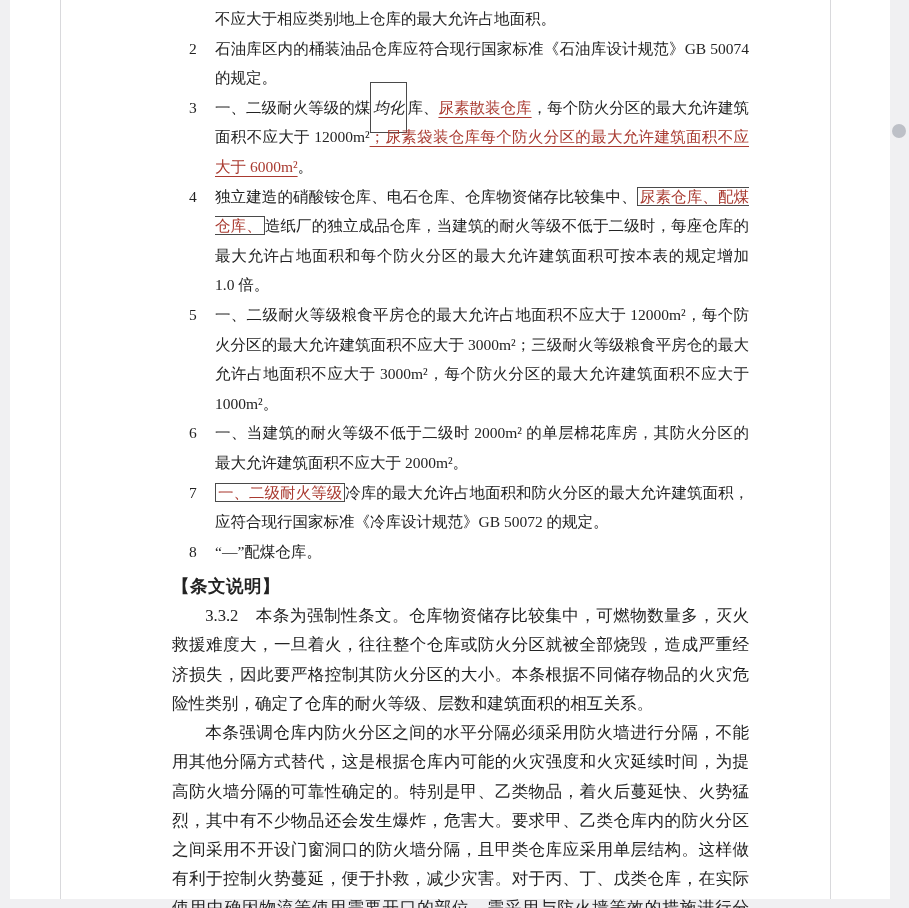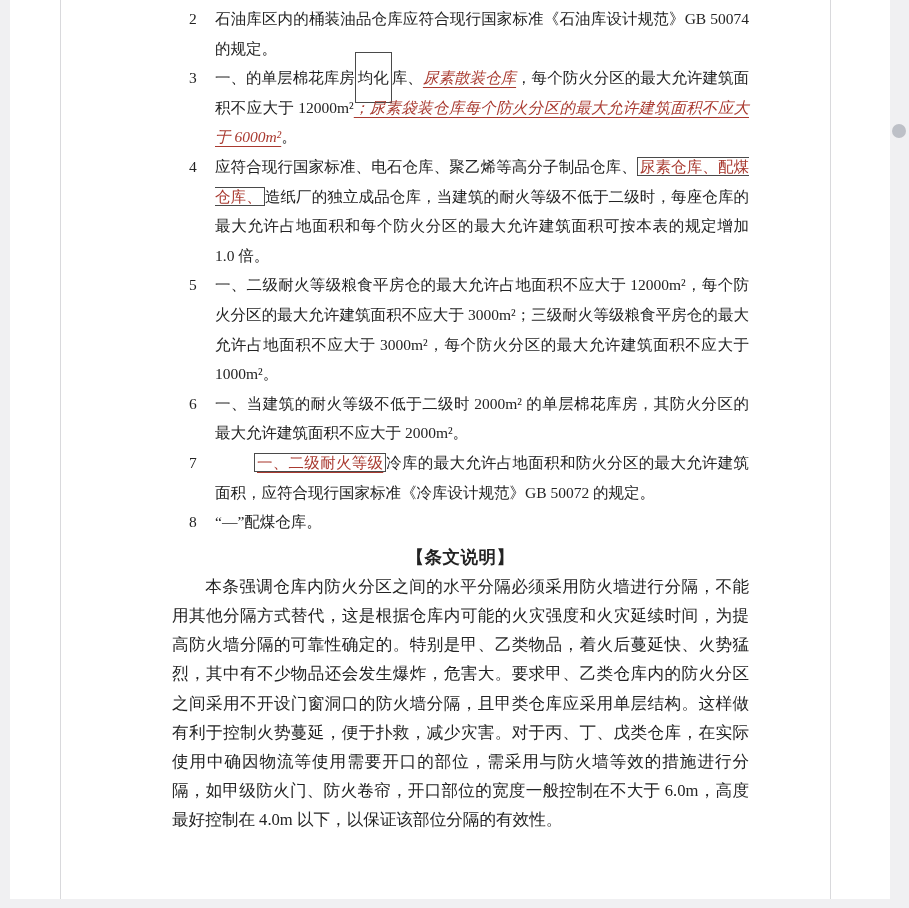--- a/index.html
+++ b/index.html
@@ -33,32 +33,31 @@
   }
   .notes{font-size:15.5px;line-height:29.6px;}
   .note{display:flex;}
   .note .num{
     width:43px;flex:0 0 43px;
     padding-left:17px;
     font-family:"Liberation Serif","DejaVu Serif",serif;
   }
   .note .txt{flex:1;text-align:justify;text-justify:inter-ideograph;}
   .seg-normal{}
-  .seg-red-u{color:var(--red);text-decoration:underline;text-underline-offset:4px;text-decoration-thickness:1px;font-style:italic;}
-  .seg-box{border:1px solid var(--boxborder);padding:16px 2px;}
+  .seg-red-u{color:var(--red);text-decoration:underline;text-underline-offset:4px;text-decoration-thickness:1px;}
+  .seg-box{border:1px solid var(--boxborder);padding:16px 2px;font-style:italic;}
   .seg-box-red{color:var(--red);border:1px solid var(--boxborder);padding:0 2px;}
-  .seg-box-red-u{color:var(--red);border:1px solid var(--boxborder);padding:0 2px;text-decoration:underline;text-underline-offset:4px;text-decoration-thickness:1px;margin-left:39px;}
+  .seg-box-red-u{color:var(--red);border:1px solid var(--boxborder);padding:0 2px;text-underline-offset:4px;text-decoration-thickness:1px;}
 
   .explanation-header{
     margin-top:5px;
     font-size:17.5px;
     font-weight:bold;
     line-height:30px;
     letter-spacing:0.5px;
-    text-align:center;
   }
   .paras{font-size:16.6px;line-height:29.2px;}
   .para{
     text-align:justify;
     text-justify:inter-ideograph;
     text-indent:2em;
   }
 </style>
 </head>
 <body>
@@ -66,45 +65,50 @@
 <div class="gutter-left"></div>
 <div class="gutter-right"></div>
 <div class="gutter-bottom"></div>
 <div class="page-border-left"></div>
 <div class="page-border-right"></div>
 <div class="scroll-thumb"></div>
 
 <div class="content">
   <div class="notes">
       <div class="note">
+        <span class="num"></span>
+        <span class="txt"><span class="seg-normal">不应大于相应类别地上仓库的最大允许占地面积。</span></span>
+      </div>
+      <div class="note">
         <span class="num">2</span>
         <span class="txt"><span class="seg-normal">石油库区内的桶装油品仓库应符合现行国家标准《石油库设计规范》GB 50074 的规定。</span></span>
       </div>
       <div class="note">
         <span class="num">3</span>
-        <span class="txt"><span class="seg-normal">一、的单层棉花库房</span><span class="seg-box">均化</span><span class="seg-normal">库、</span><span class="seg-red-u">尿素散装仓库</span><span class="seg-normal">，每个防火分区的最大允许建筑面积不应大于 12000m²</span><span class="seg-red-u">；尿素袋装仓库每个防火分区的最大允许建筑面积不应大于 6000m²</span><span class="seg-normal">。</span></span>
+        <span class="txt"><span class="seg-normal">一、二级耐火等级的煤</span><span class="seg-box">均化</span><span class="seg-normal">库、</span><span class="seg-red-u">尿素散装仓库</span><span class="seg-normal">，每个防火分区的最大允许建筑面积不应大于 12000m²</span><span class="seg-red-u">；尿素袋装仓库每个防火分区的最大允许建筑面积不应大于 6000m²</span><span class="seg-normal">。</span></span>
       </div>
       <div class="note">
         <span class="num">4</span>
-        <span class="txt"><span class="seg-normal">应符合现行国家标准、电石仓库、聚乙烯等高分子制品仓库、</span><span class="seg-box-red">尿素仓库、配煤仓库、</span><span class="seg-normal">造纸厂的独立成品仓库，当建筑的耐火等级不低于二级时，每座仓库的最大允许占地面积和每个防火分区的最大允许建筑面积可按本表的规定增加 1.0 倍。</span></span>
+        <span class="txt"><span class="seg-normal">独立建造的硝酸铵仓库、电石仓库、仓库物资储存比较集中、</span><span class="seg-box-red">尿素仓库、配煤仓库、</span><span class="seg-normal">造纸厂的独立成品仓库，当建筑的耐火等级不低于二级时，每座仓库的最大允许占地面积和每个防火分区的最大允许建筑面积可按本表的规定增加 1.0 倍。</span></span>
       </div>
       <div class="note">
         <span class="num">5</span>
         <span class="txt"><span class="seg-normal">一、二级耐火等级粮食平房仓的最大允许占地面积不应大于 12000m²，每个防火分区的最大允许建筑面积不应大于 3000m²；三级耐火等级粮食平房仓的最大允许占地面积不应大于 3000m²，每个防火分区的最大允许建筑面积不应大于 1000m²。</span></span>
       </div>
       <div class="note">
         <span class="num">6</span>
         <span class="txt"><span class="seg-normal">一、当建筑的耐火等级不低于二级时 2000m² 的单层棉花库房，其防火分区的最大允许建筑面积不应大于 2000m²。</span></span>
       </div>
       <div class="note">
         <span class="num">7</span>
         <span class="txt"><span class="seg-box-red-u">一、二级耐火等级</span><span class="seg-normal">冷库的最大允许占地面积和防火分区的最大允许建筑面积，应符合现行国家标准《冷库设计规范》GB 50072 的规定。</span></span>
       </div>
       <div class="note">
         <span class="num">8</span>
         <span class="txt"><span class="seg-normal">“—”配煤仓库。</span></span>
       </div>
     </div>
   <div class="explanation-header">【条文说明】</div>
   <div class="paras">
+      <p class="para">3.3.2　本条为强制性条文。仓库物资储存比较集中，可燃物数量多，灭火救援难度大，一旦着火，往往整个仓库或防火分区就被全部烧毁，造成严重经济损失，因此要严格控制其防火分区的大小。本条根据不同储存物品的火灾危险性类别，确定了仓库的耐火等级、层数和建筑面积的相互关系。</p>
       <p class="para">本条强调仓库内防火分区之间的水平分隔必须采用防火墙进行分隔，不能用其他分隔方式替代，这是根据仓库内可能的火灾强度和火灾延续时间，为提高防火墙分隔的可靠性确定的。特别是甲、乙类物品，着火后蔓延快、火势猛烈，其中有不少物品还会发生爆炸，危害大。要求甲、乙类仓库内的防火分区之间采用不开设门窗洞口的防火墙分隔，且甲类仓库应采用单层结构。这样做有利于控制火势蔓延，便于扑救，减少灾害。对于丙、丁、戊类仓库，在实际使用中确因物流等使用需要开口的部位，需采用与防火墙等效的措施进行分隔，如甲级防火门、防火卷帘，开口部位的宽度一般控制在不大于 6.0m，高度最好控制在 4.0m 以下，以保证该部位分隔的有效性。</p>
     </div>
 </div>
 
 </body></html>

